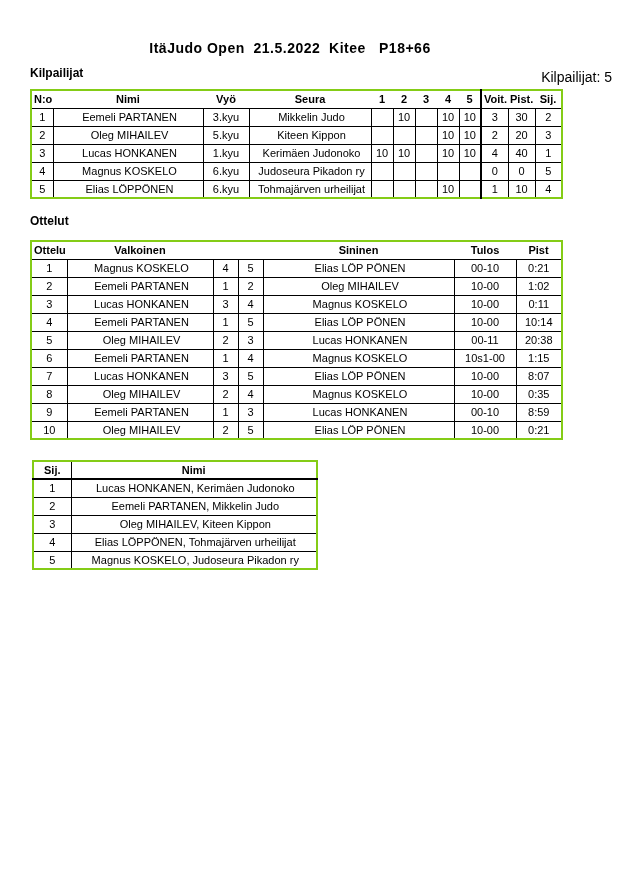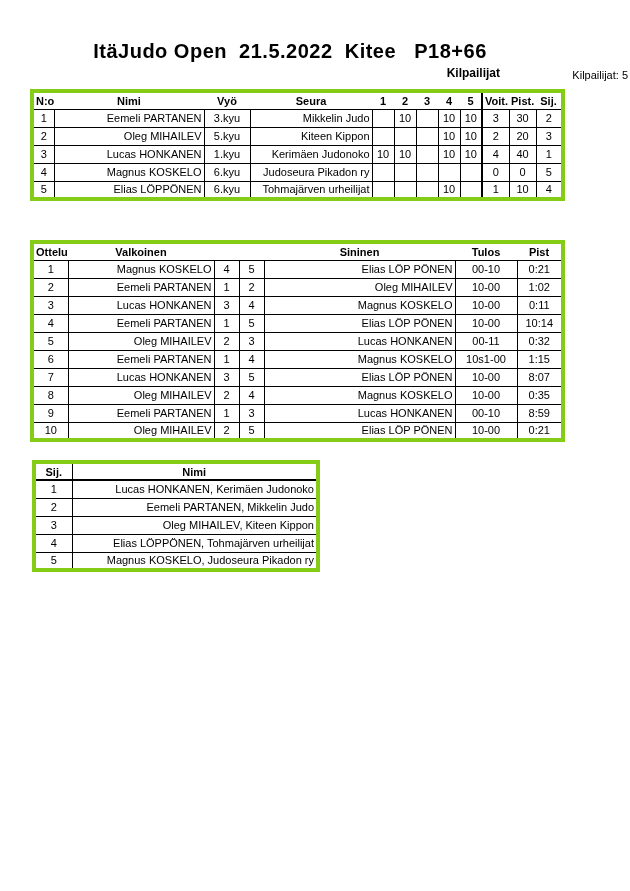--- a/index.html
+++ b/index.html
@@ -10,45 +10,45 @@
     height: 891px;
     background: #ffffff;
     color: #000;
     font-family: "Liberation Sans", sans-serif;
     overflow: hidden;
   }
   .title {
     position: absolute;
     top: 40px; left: 0; width: 580px;
     text-align: center;
-    font-size: 20px;
+    font-size: 14px;
     font-weight: bold;
     white-space: pre;
     letter-spacing: 0.5px;
   }
   .sec-heading {
     position: absolute;
     font-size: 12px;
     font-weight: bold;
-    text-align: right;
+    text-align: left;
     white-space: pre;
   }
   .h-kilpailijat { top: 66px; left: 30px; width: 470px; }
   .h-ottelut     { top: 214px; left: 30px; width: 524px; }
   .h-tulokset    { top: 441px; left: 32px; width: 272px; }
   .count {
     position: absolute;
-    top: 69px; right: 2px;
-    font-size: 11px;
+    top: 69px; right: 18px;
+    font-size: 14px;
   }
   table {
     position: absolute;
     border-collapse: collapse;
     table-layout: fixed;
-    border: 4px solid #84cc16;
+    border: 2px solid #84cc16;
     background: #fff;
   }
   .t1 { top: 89px;  left: 30px; width: 531px; }
   .t2 { top: 240px; left: 30px; width: 531px; }
   .t3 { top: 460px; left: 32px; width: 284px; }
   td, th {
     border: 1px solid #000;
     height: 18px;
     padding: 0 2px;
     font-size: 11px;
@@ -56,21 +56,21 @@
     overflow: visible;
     text-align: center;
     vertical-align: middle;
   }
   th {
     font-weight: bold;
     border-left: none;
     border-right: none;
   }
   .t3 th { border-left: 1px solid #000; border-right: 1px solid #000; border-bottom: 2px solid #000; }
-  td.l { text-align: right; padding-left: 5px; }
+  td.l { text-align: center; padding-left: 5px; }
   .thick-l { border-left: 2px solid #000 !important; }
 </style>
 </head>
 <body>
 
 <div class="sheet">
 
   <div class="title">ItäJudo Open  21.5.2022  Kitee   P18+66</div>
   <div class="sec-heading h-kilpailijat">Kilpailijat</div>
   <div class="count">Kilpailijat: 5</div>
@@ -173,20 +173,21 @@
         <td></td>
         <td>10</td>
         <td></td>
         <td class="thick-l">1</td>
         <td>10</td>
         <td>4</td>
       </tr>
     </tbody>
   </table>
 
+  <div class="sec-heading h-ottelut">Ottelut</div>
 
   <table class="t2">
     <colgroup>
       <col style="width:36px">
         <col style="width:146px">
         <col style="width:25px">
         <col style="width:25px">
       <col style="width:191px">
         <col style="width:62px">
         <col style="width:46px">
@@ -239,21 +240,21 @@
         <td>10-00</td>
         <td>10:14</td>
       </tr>
       <tr>
         <td>5</td>
         <td class="l">Oleg MIHAILEV</td>
         <td>2</td>
         <td>3</td>
         <td class="l">Lucas HONKANEN</td>
         <td>00-11</td>
-        <td>0:32</td>
+        <td>20:38</td>
       </tr>
       <tr>
         <td>6</td>
         <td class="l">Eemeli PARTANEN</td>
         <td>1</td>
         <td>4</td>
         <td class="l">Magnus KOSKELO</td>
         <td>10s1-00</td>
         <td>1:15</td>
       </tr>

